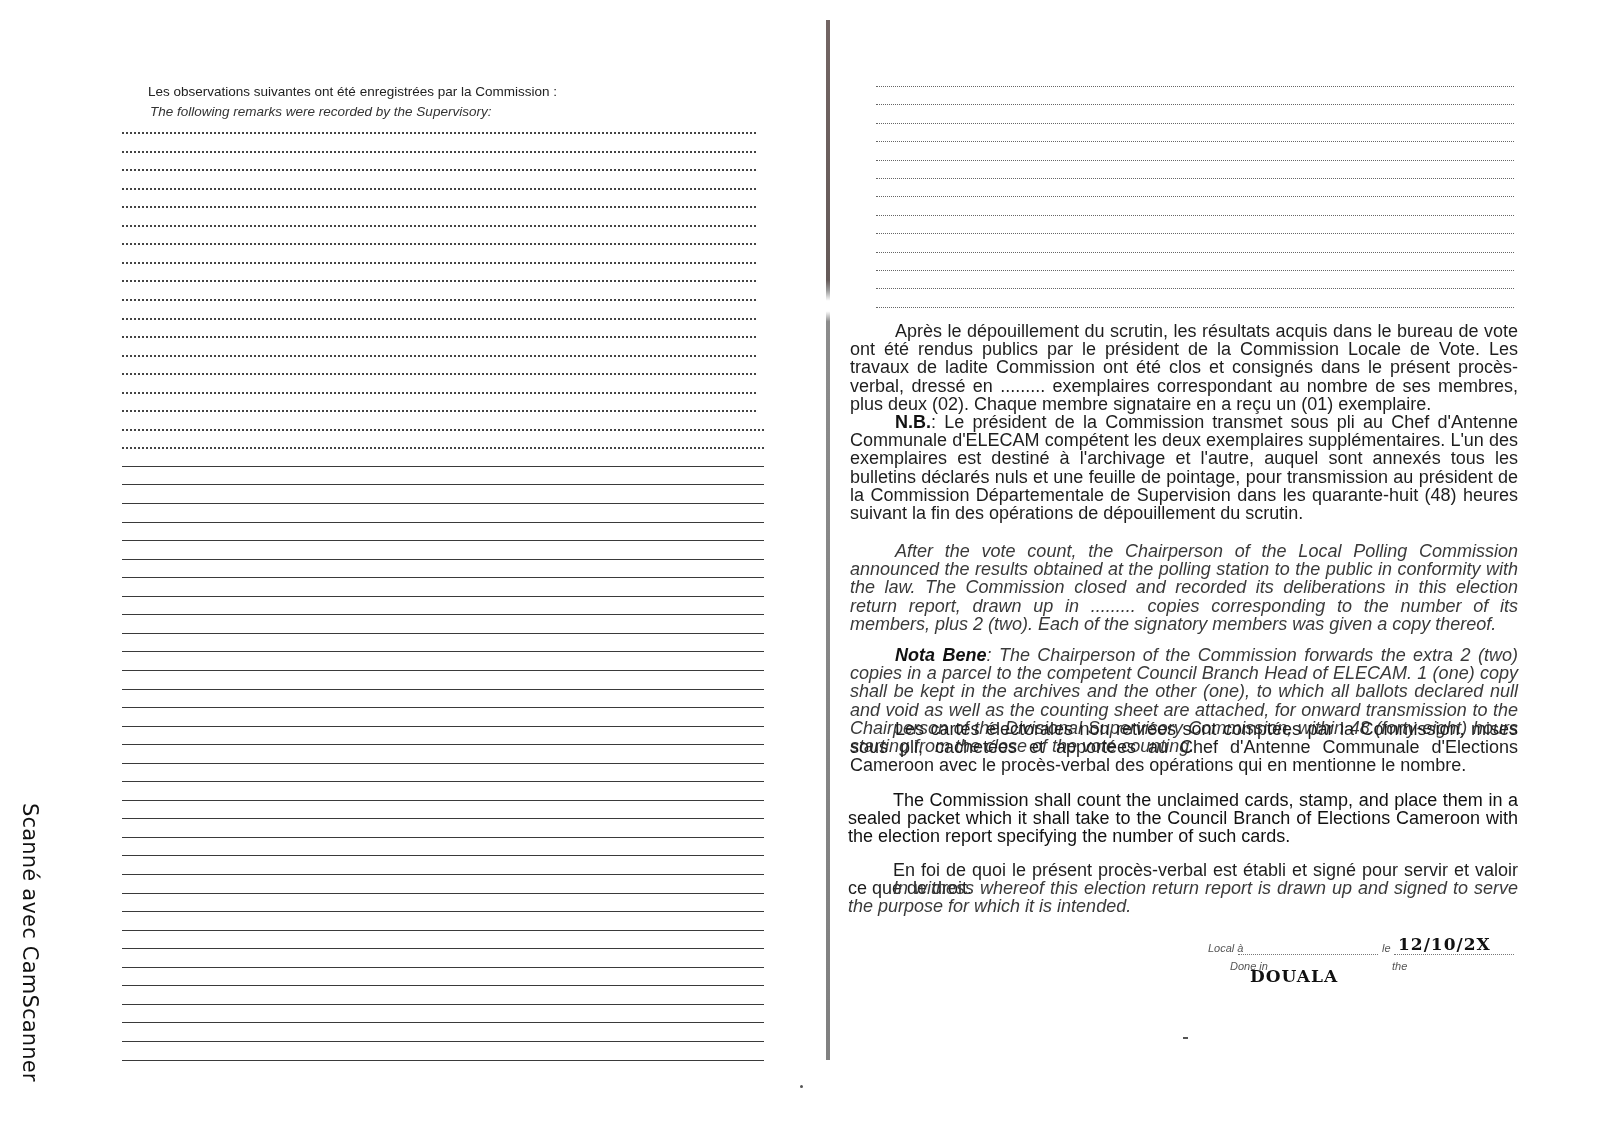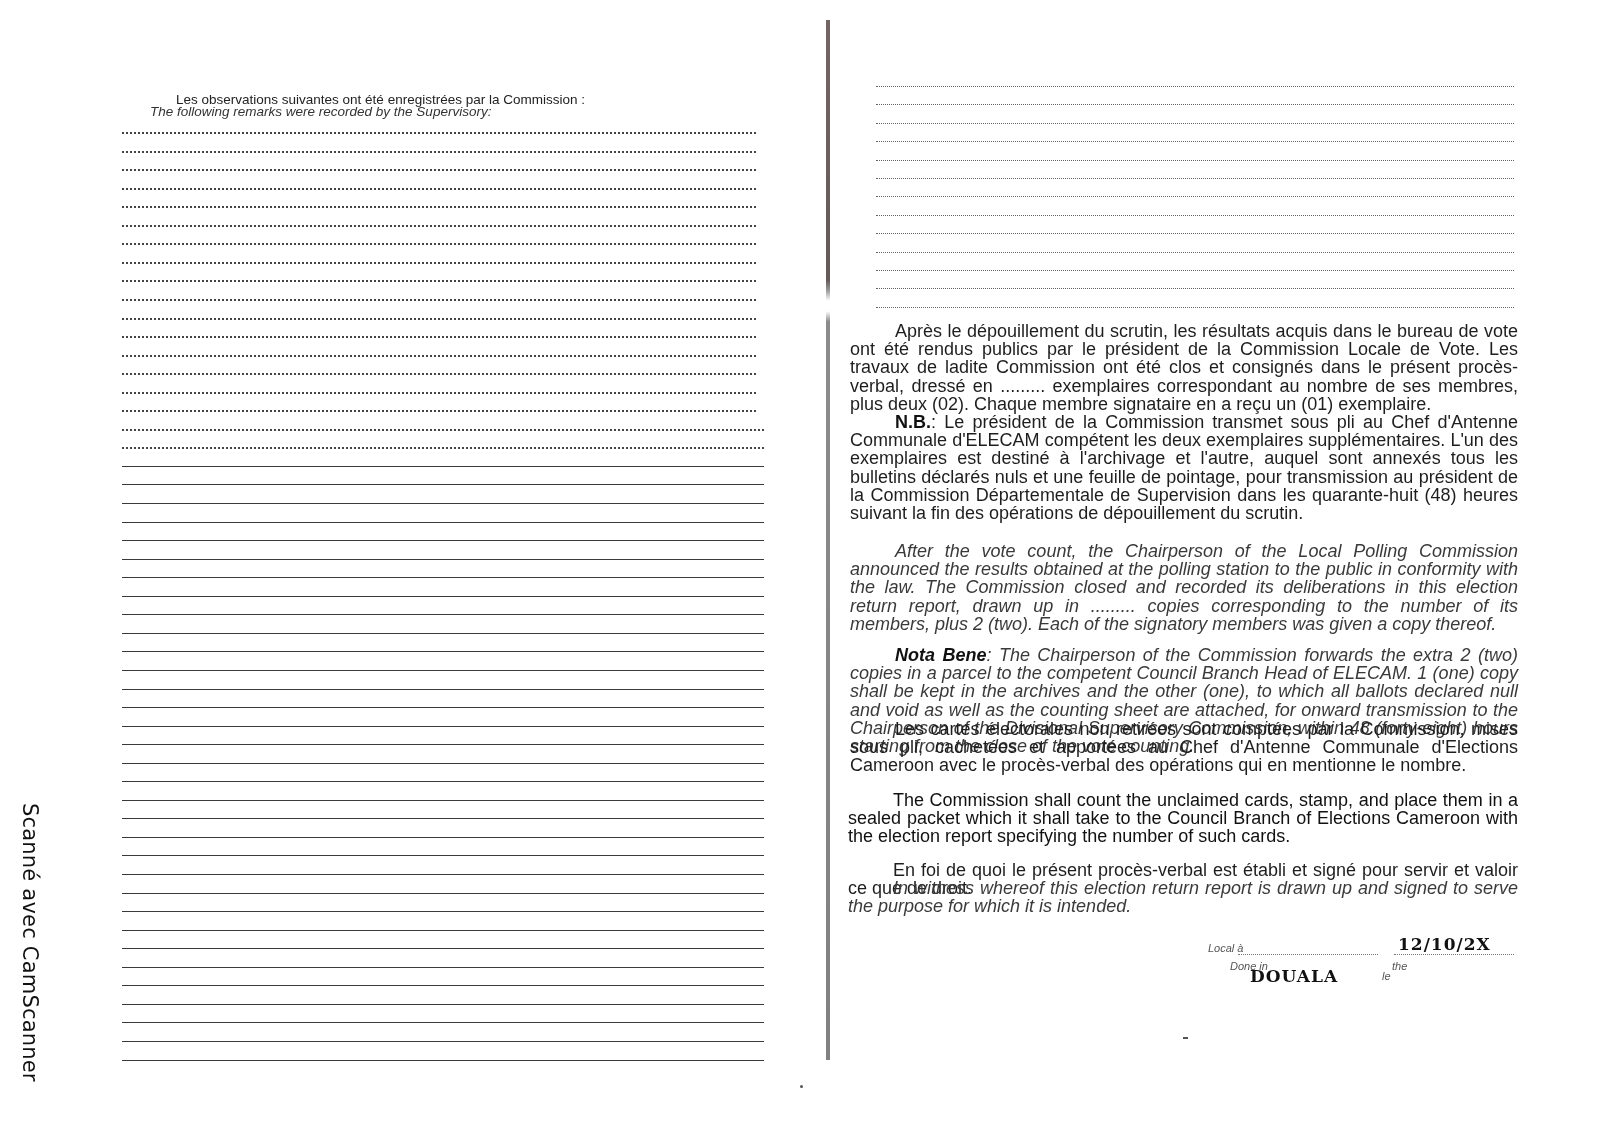--- a/index.html
+++ b/index.html
@@ -15,21 +15,21 @@
   }
   .spine {
     position: absolute; left: 826px; top: 20px; width: 4px; height: 1040px;
     background: linear-gradient(to bottom, #5a4a48 0%, #4a3d3b 25%, #888 26%, #fff 27%, #fff 28%, #777 29%, #6a6a6a 100%);
     opacity: 0.85;
   }
   .page { position: absolute; }
   .left-page { left: 120px; top: 80px; width: 660px; }
   .right-page { left: 862px; top: 80px; width: 690px; }
 
-  .heading-fr { position: absolute; left: 28px; top: 12px; font-size: 13.5px; color: #222; white-space: nowrap; margin-left: 28px; }
+  .heading-fr { position: absolute; left: 28px; top: 4px; font-size: 13.5px; color: #222; white-space: nowrap; }
   .heading-en { position: absolute; left: 30px; top: 24px; font-size: 13.5px; font-style: italic; color: #333; white-space: nowrap; }
 
   .rule { position: absolute; left: 2px; height: 0; }
   .rule.dotted { border-top: 2px dotted #444; }
   .rule.solid { border-top: 2px solid #3a3a3a; }
   .rule.light { border-top: 1.5px dotted #666; }
 
   .para {
     position: absolute; font-size: 18px; line-height: 18.2px; text-align: justify;
     color: #1e1e1e;
@@ -154,21 +154,21 @@
 
   <div class="para italic" style="left:-14px; top:799px; width:670px;">
     <span class="indent"></span><span>In witness whereof this election return report is drawn up and signed to serve the purpose for which it is intended.</span>
   </div>
 
   <div class="signature-block">
     <span class="sig-label" style="left:0; top:2px;">Local à</span>
     <span class="sig-label" style="left:22px; top:20px;">Done in</span>
     <span class="sig-line" style="left:30px; top:0; width:140px;"></span>
     <span class="sig-hand" style="left:42px; top:-6px;margin-top:32px;">DOUALA</span>
-    <span class="sig-label" style="left:174px; top:2px;margin-top:28px;">le</span>
+    <span class="sig-label" style="left:174px; top:2px;">le</span>
     <span class="sig-label" style="left:184px; top:20px;">the</span>
     <span class="sig-line" style="left:186px; top:0; width:120px;"></span>
     <span class="sig-hand" style="left:190px; top:-6px;">12/10/2X</span>
   </div>
 </div>
 
 <div class="speck" style="left:800px; top:1085px;"></div>
 <div class="speck" style="left:1183px; top:1037px; width:5px; height:2px; border-radius:0;"></div>
 
 </body></html>

